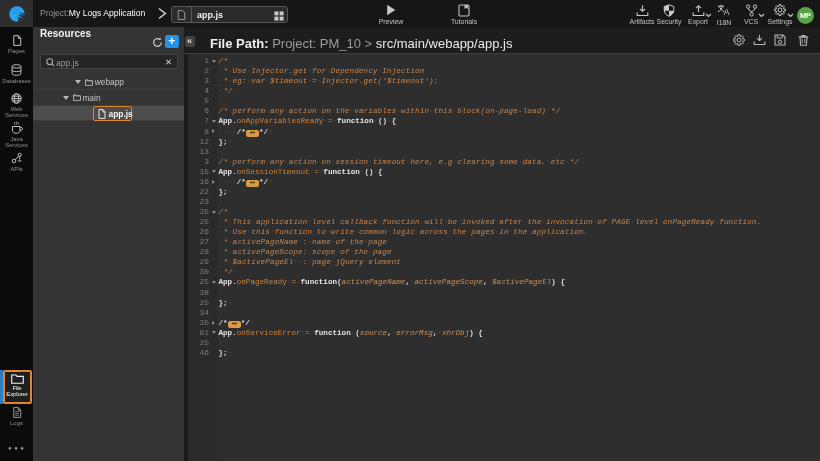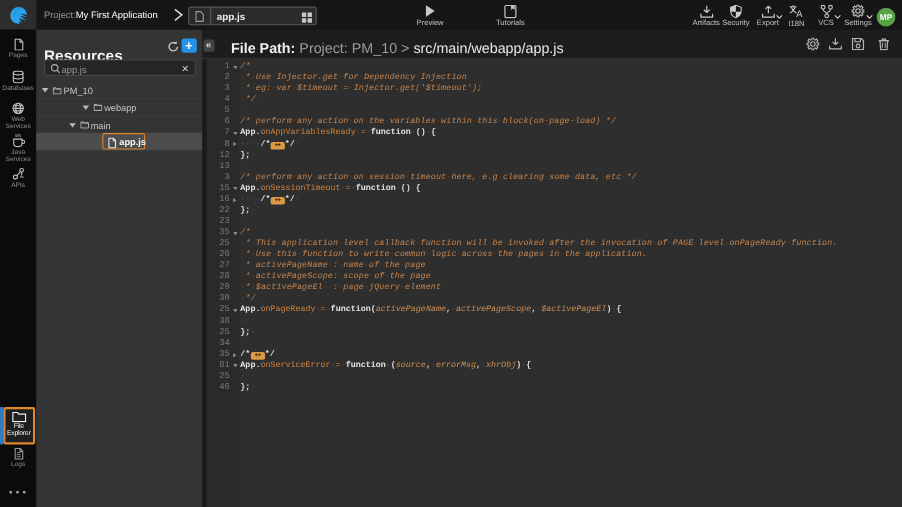--- a/index.html
+++ b/index.html
@@ -37,21 +37,21 @@
 #sidebar { position:absolute; left:0; top:27px; width:33px; height:434px; background:#0b0b0b; }
 .sbi { position:absolute; left:0; width:33px; text-align:center; }
 .sbi .lb { display:block; font-size:6px; color:#8f8f8f; line-height:6.3px; margin-top:1.5px; }
 #fexp { position:absolute; left:2.5px; top:342.5px; width:29px; height:34.5px; background:#1f1f1f;
   border:2px solid #e0862e; border-radius:2px; text-align:center; padding-top:2px; }
 #fexp .lb { display:block; font-size:6.2px; letter-spacing:-0.2px; color:#f2f2f2; line-height:6.4px; margin-top:1.5px; }
 #fexpblue { position:absolute; left:0; top:342.5px; width:2.5px; height:34.5px; background:#2e7cc3; }
 #dots3 { position:absolute; left:0; top:418px; width:33px; text-align:center; color:#9e9e9e;
   font-size:6px; letter-spacing:1px; }
 #respanel { position:absolute; left:33px; top:27px; width:151px; height:434px; background:#343434; }
-#rhead { position:absolute; left:7px; top:15px; font-size:14px; font-weight:bold; color:#f3f3f3; }
+#rhead { position:absolute; left:7px; top:1px; font-size:10px; font-weight:bold; color:#f3f3f3; }
 #refr { position:absolute; left:119px; top:10px; }
 #plus { position:absolute; left:132px; top:7.5px; width:13.5px; height:13.5px; background:#2492e6;
   border-radius:2.5px; color:#fff; font-size:12px; line-height:12.5px; text-align:center; font-weight:bold; }
 #sbox { position:absolute; left:7px; top:27px; width:138px; height:14.5px; background:#252525;
   border:1px solid #454545; border-radius:2px; }
 #sbox .mg { position:absolute; left:5px; top:2.5px; }
 #sbox .tx { position:absolute; left:15px; top:2.5px; font-size:8.5px; color:#9b9b9b; }
 #sbox .xx { position:absolute; right:5px; top:2px; font-size:8.5px; color:#d2d2d2; }
 #tree { position:absolute; left:0; top:47px; width:151px; }
 .trow { position:relative; height:15.8px; border-bottom:1px solid #3d3d3d; }
@@ -92,21 +92,21 @@
   <div id="logo">
       <svg width="16" height="16" viewBox="0 0 16 16" style="">
         <circle cx="8" cy="8" r="7.7" fill="#2aa2ec"></circle>
 <path d="M15.9 7.4 L9.3 6.2 L15.8 9.6 Z" fill="#2d2d2d"></path>
 <path d="M15.8 9.6 L8.9 8.4 L14.4 12.4 Z" fill="#2d2d2d"></path>
 <path d="M14.4 12.4 L8.1 10.6 L11.6 15.2 Z" fill="#2d2d2d"></path>
 <path d="M11.6 15.2 L8.6 12.8 L9.0 16.0 Z" fill="#2d2d2d"></path>
 <path d="M8.2 .9 C5.2 2.4 3.9 5.4 4.7 8.2 M10.3 1.9 C7.7 3.3 6.4 5.9 7 8.4" stroke="#1e8ed2" stroke-width=".8" fill="none"></path>
       </svg>
     </div>
-  <div class="tproj">Project:<b>My First Application</b></div>
+  <div class="tproj">Project:<b>My Logs Application</b></div>
   <svg id="chev" width="11" height="13" viewBox="0 0 11 13">
       <path d="M2 1.5l6.3 5-6.3 5" stroke="#d9d9d9" stroke-width="1.4" fill="none"></path>
     </svg>
   <div id="tab">
     <span class="fi">
         <svg width="9" height="10" viewBox="0 0 9 10" style="">
           <path d="M1.2 .6h4.2l2.4 2.4v6.4H1.2z" fill="none" stroke="#9a9a9a"></path>
         </svg>
       </span>
     <span class="dv"></span>
@@ -238,30 +238,20 @@
       <span class="mg">
         <svg width="9" height="9" viewBox="0 0 9 9" style="">
           <circle cx="3.7" cy="3.7" r="2.9" fill="none" stroke="#a9a9a9" stroke-width="1.1"></circle>
           <path d="M5.9 5.9L8.3 8.3" stroke="#a9a9a9" stroke-width="1.1"></path>
         </svg>
       </span>
       <span class="tx">app.js</span>
       <span class="xx">✕</span>
     </div>
   <div id="tree">
-<div class="trow">
-        <b class="av" style="left:5.3px"></b>
-        <span class="tic" style="left:15.3px">
-          <svg width="8" height="7" viewBox="0 0 8 7" style="">
-            <path d="M.5 .9h2.6l.7.9h3.7v4.6H.5z" fill="none" stroke="#b4b4b4" stroke-width=".9"></path>
-            <path d="M.5 1.8h7" stroke="#b4b4b4" stroke-width=".8"></path>
-          </svg>
-        </span>
-        <span class="tt" style="left:24.8px">PM_10</span>
-      </div>
 <div class="trow">
         <b class="av" style="left:42.2px"></b>
         <span class="tic" style="left:52.2px">
           <svg width="8" height="7" viewBox="0 0 8 7" style="">
             <path d="M.5 .9h2.6l.7.9h3.7v4.6H.5z" fill="none" stroke="#b4b4b4" stroke-width=".9"></path>
             <path d="M.5 1.8h7" stroke="#b4b4b4" stroke-width=".8"></path>
           </svg>
         </span>
         <span class="tt" style="left:61.7px">webapp</span>
       </div>

